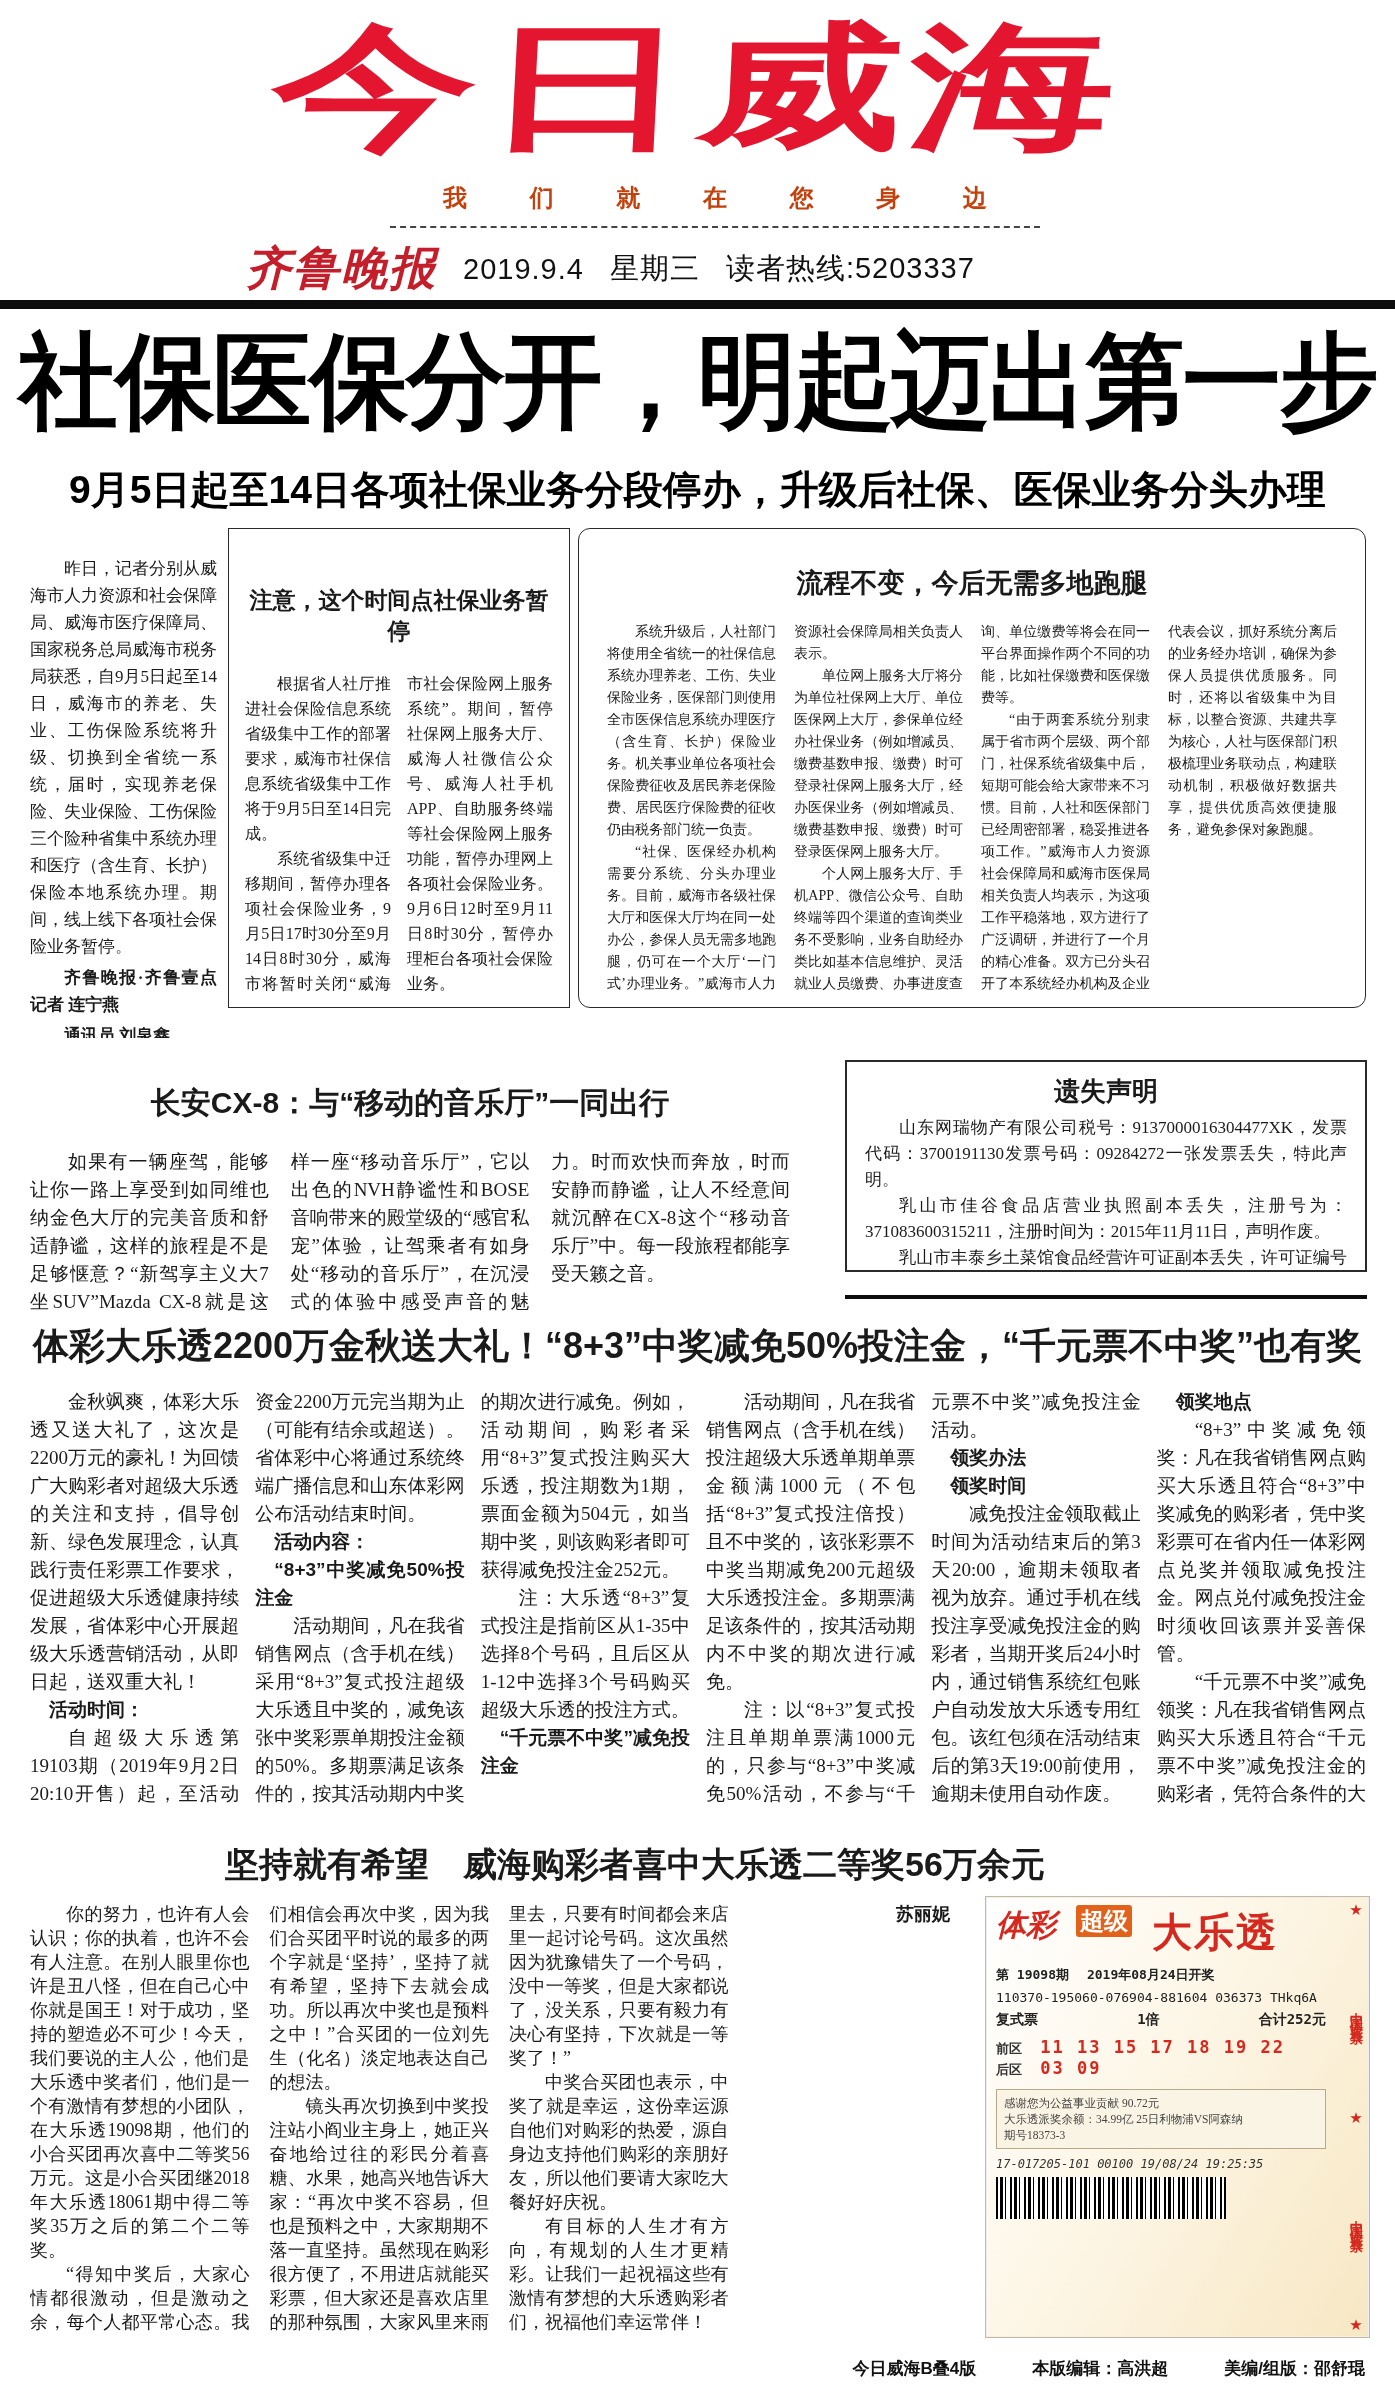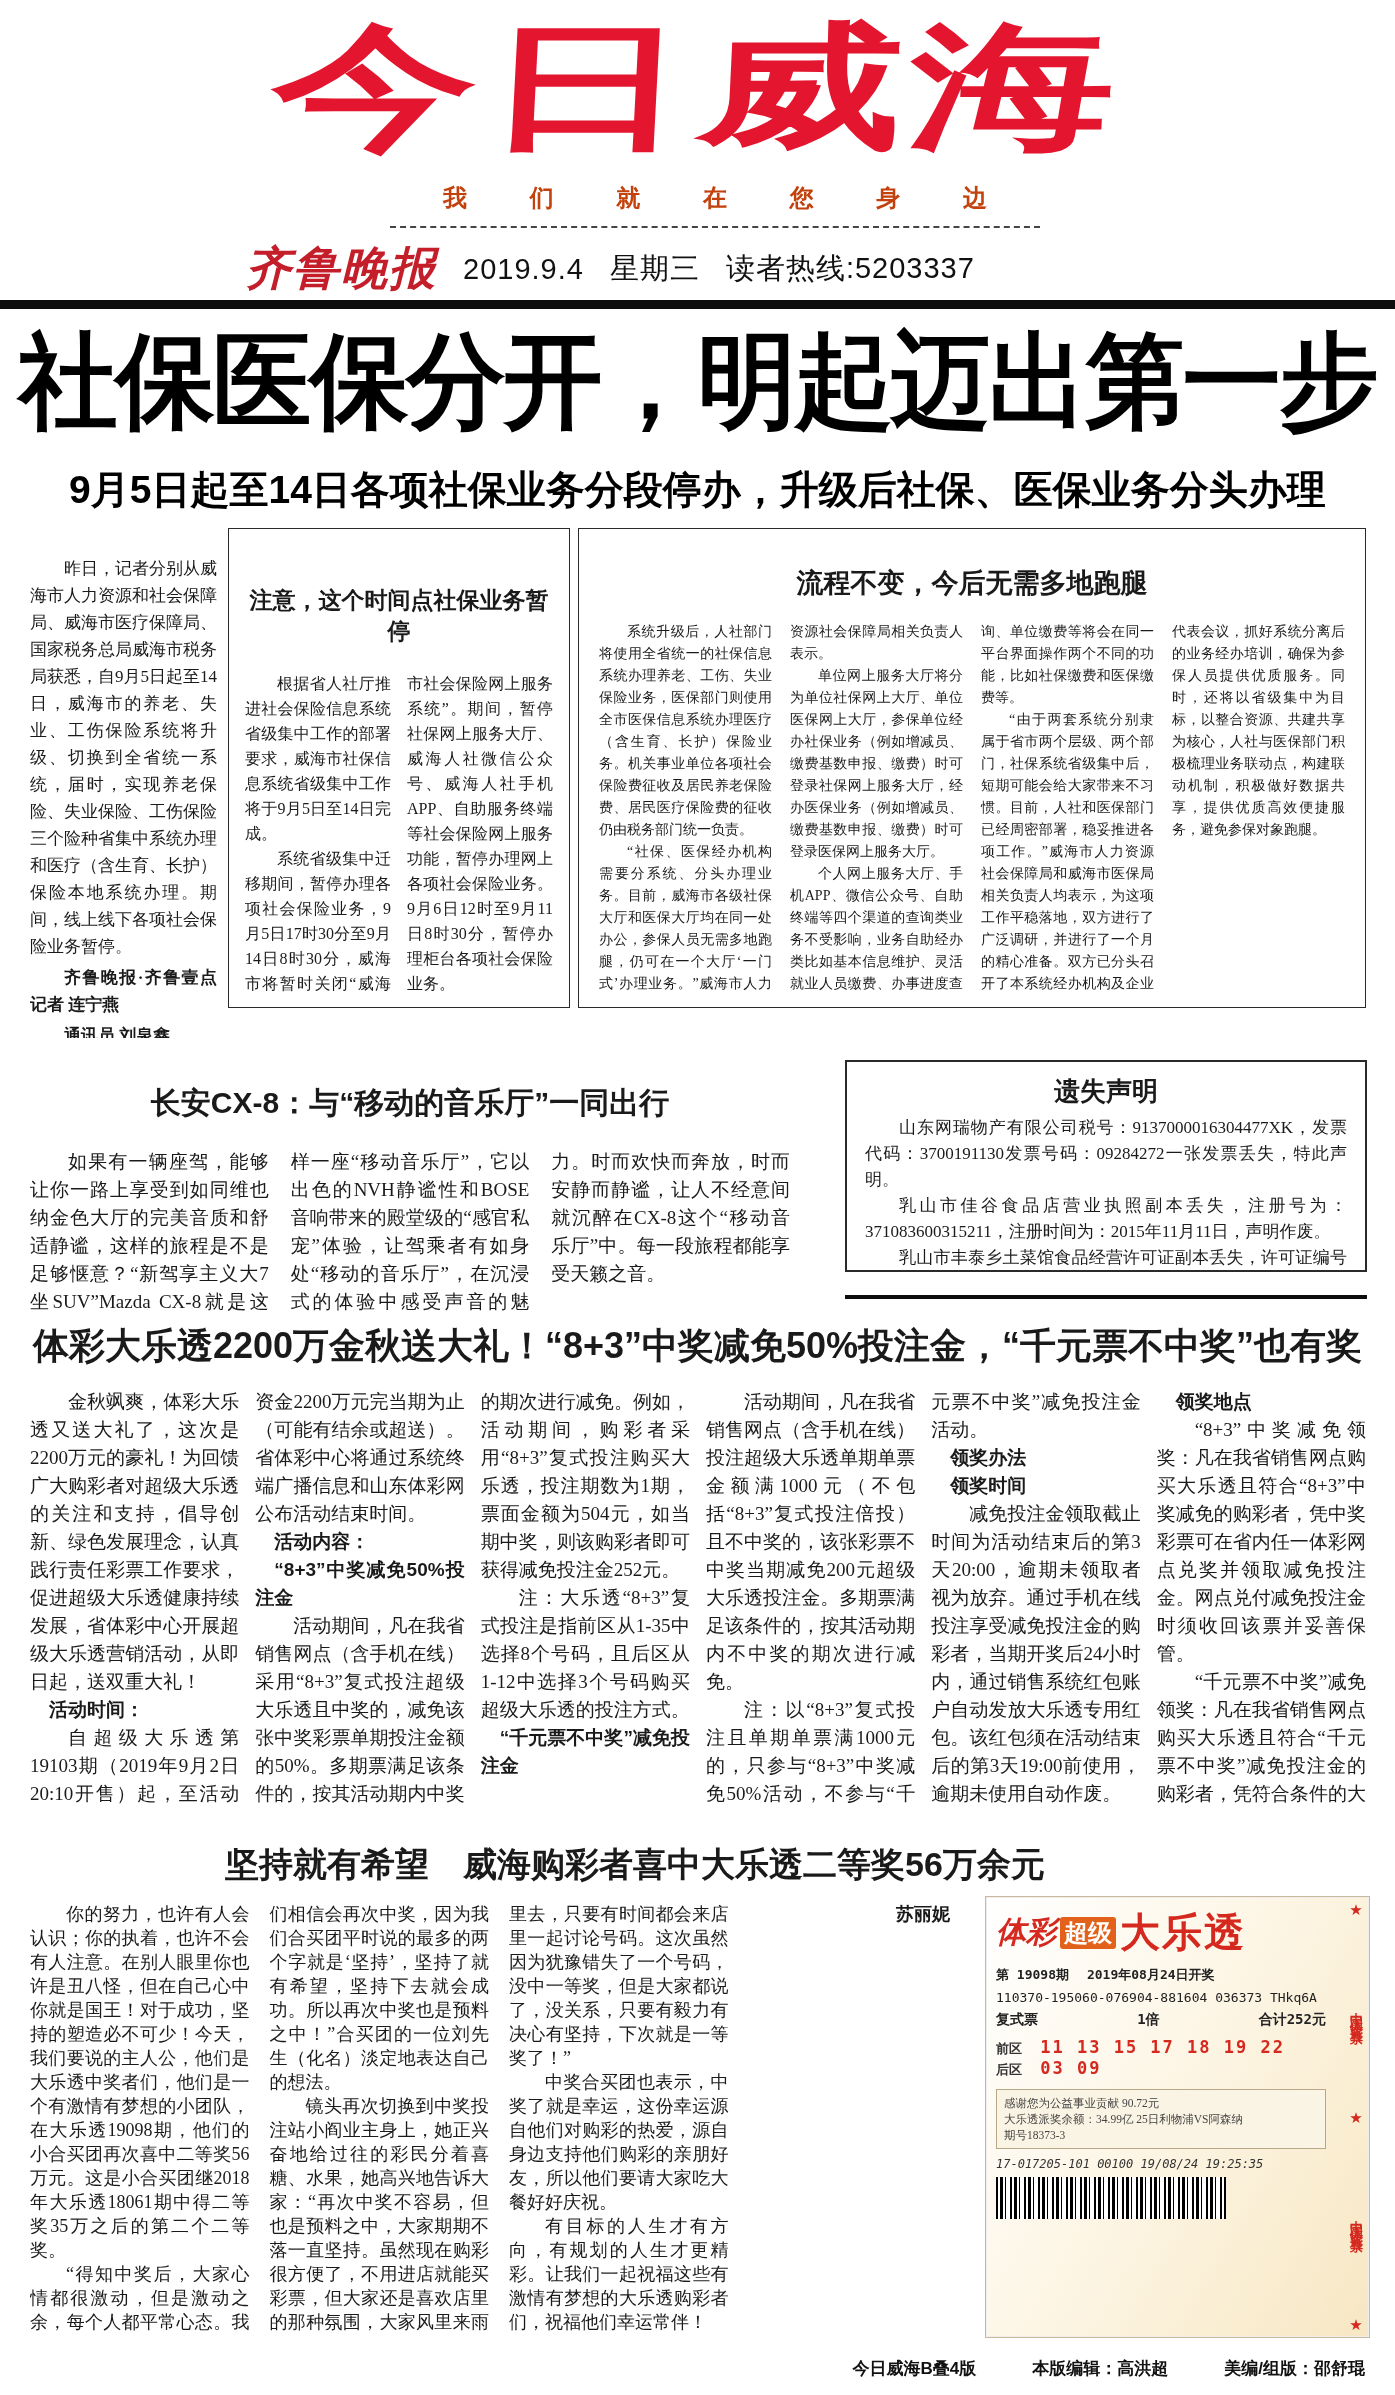--- a/index.html
+++ b/index.html
@@ -23,21 +23,21 @@
   .col-a { position:absolute; top:527px; left:30px; width:187px; height:483px; overflow:hidden;margin-top:28px; }
   .body-text p { font-size:17px; line-height:27px; text-align:justify; text-indent:2em; }
   .byline { font-weight:bold; font-size:17px; line-height:27px; text-indent:2em; margin-top:4px; }
 
   .nbox { position:absolute; border:1px solid #2a2a2a; overflow:hidden; }
   .box-notice { top:528px; left:228px; width:342px; height:480px; padding:14px 16px; }
   .box-notice .box-title { text-align:center; font-family:"Liberation Sans", sans-serif; font-weight:900; font-size:23px; margin:42px 0 24px; }
   .box-notice .box-body { column-count:2; column-gap:16px; column-fill:auto; height:330px; }
   .box-notice .box-body p { font-size:16px; line-height:25px; }
 
-  .box-process { top:528px; left:578px; width:788px; height:480px; padding:12px 20px; }
+  .box-process { top:528px; left:578px; width:788px; height:480px; padding:12px 28px;border-radius:12px; }
   .box-process .box-title { text-align:center; font-family:"Liberation Sans", sans-serif; font-weight:900; font-size:27px; margin:24px 0 20px; }
   .box-process .box-body { column-count:4; column-gap:18px; column-fill:auto; height:376px; }
   .box-process .box-body p { font-size:14px; line-height:22px; }
 
   
   .car-title { position:absolute; top:1083px; left:30px; width:760px; text-align:center; font-family:"Liberation Sans", sans-serif; font-weight:900; font-size:30px; }
   .car-body { position:absolute; top:1148px; left:30px; width:760px; height:172px; column-count:3; column-gap:22px; column-fill:auto; overflow:hidden; }
   .car-body p { font-size:19px; line-height:28px; text-align:justify; text-indent:2em; }
 
   
@@ -55,21 +55,21 @@
 
   
   .winner-headline { position:absolute; top:1842px; left:0; width:1270px; text-align:center; font-family:"Liberation Sans", sans-serif; font-weight:900; font-size:34px; white-space:nowrap; }
   .winner-body { position:absolute; top:1902px; left:30px; width:938px; height:450px; column-count:4; column-gap:20px; column-fill:auto; overflow:hidden; }
   .winner-body p { font-size:18px; line-height:24px; text-align:justify; text-indent:2em; }
   .winner-byline { text-align:right !important; font-weight:bold; padding-right:1em; }
 
   
   .ticket { position:absolute; top:1896px; left:985px; width:385px; height:442px; background:linear-gradient(120deg,#ffffff 0%,#fdf6e6 45%,#f7e7c3 85%,#f3debo 100%); background:linear-gradient(120deg,#ffffff 0%,#fdf6e6 45%,#f7e7c3 100%); border:1px solid #c9b89a; box-shadow:0 0 0 1px #eee inset; overflow:hidden; }
   .t-main { position:absolute; left:10px; top:8px; width:330px; }
-  .t-head { display:flex; align-items:center; gap:4px; }
+  .t-head { display:flex; align-items:flex-start; gap:20px; }
   .t-brand { font-family:"Liberation Sans", sans-serif; font-weight:900; font-style:italic; font-size:30px; color:#d5281e; }
   .t-super { font-family:"Liberation Sans", sans-serif; font-weight:900; font-size:24px; color:#fff; background:#e2621b; padding:0 4px; border-radius:3px; }
   .t-game { font-family:"Liberation Sans", sans-serif; font-weight:900; font-size:40px; color:#d5281e; letter-spacing:2px; }
   .t-line { font-family:"DejaVu Sans Mono", monospace; font-size:13px; color:#222; margin-top:6px; white-space:nowrap; }
   .t-issue-row { display:flex; gap:18px; font-weight:bold; }
   .t-type-row { display:flex; justify-content:space-between; font-weight:bold; font-size:14px; }
   .t-numbers { margin-top:8px; color:#d5281e; font-family:"DejaVu Sans Mono", monospace; font-weight:bold; font-size:17px; letter-spacing:2px; }
   .t-numbers .t-zone { color:#333; font-size:13px; letter-spacing:0; margin-right:6px; }
   .t-note { margin-top:10px; border:1px solid #b9a888; background:#faf4e4; padding:5px 7px; font-size:11.5px; line-height:16px; color:#444; }
   .t-serial { margin-top:8px; font-family:"DejaVu Sans Mono", monospace; font-size:12px; color:#333;font-style:italic; }

